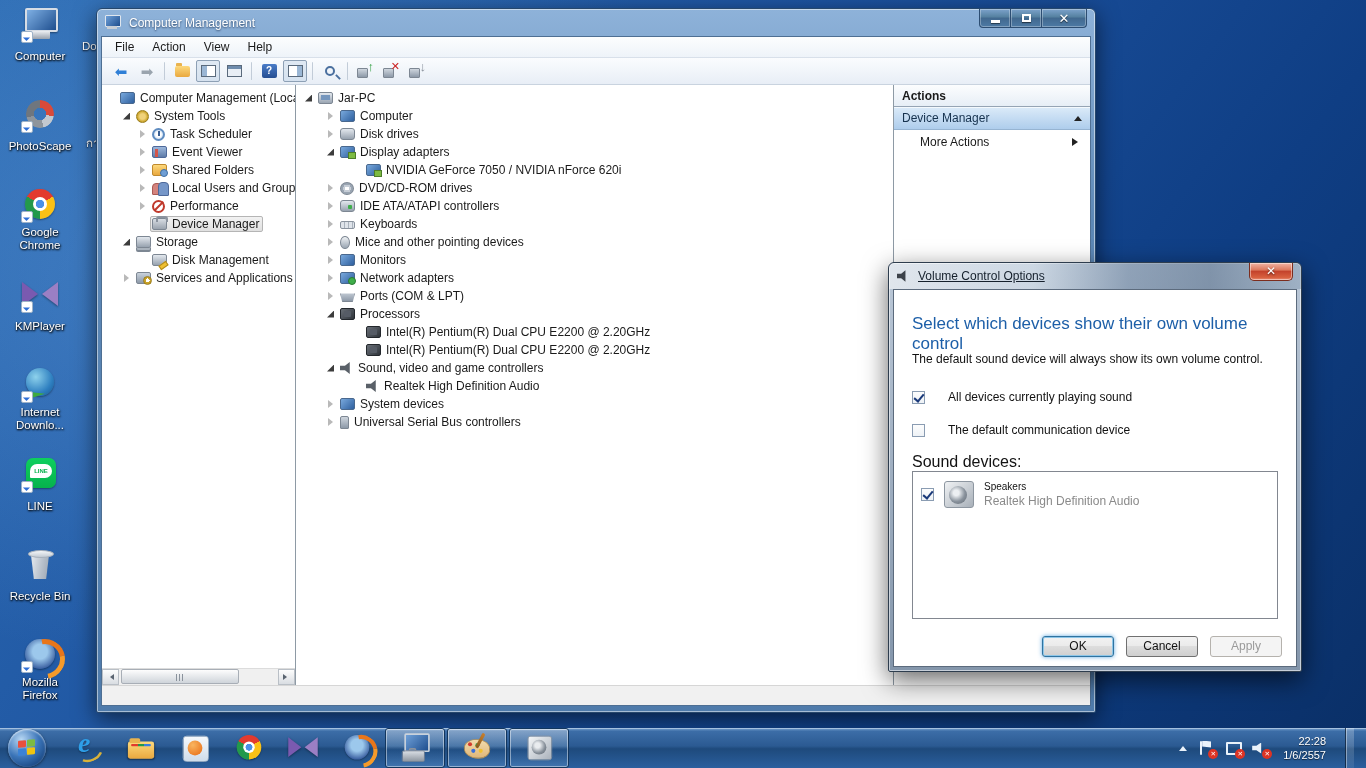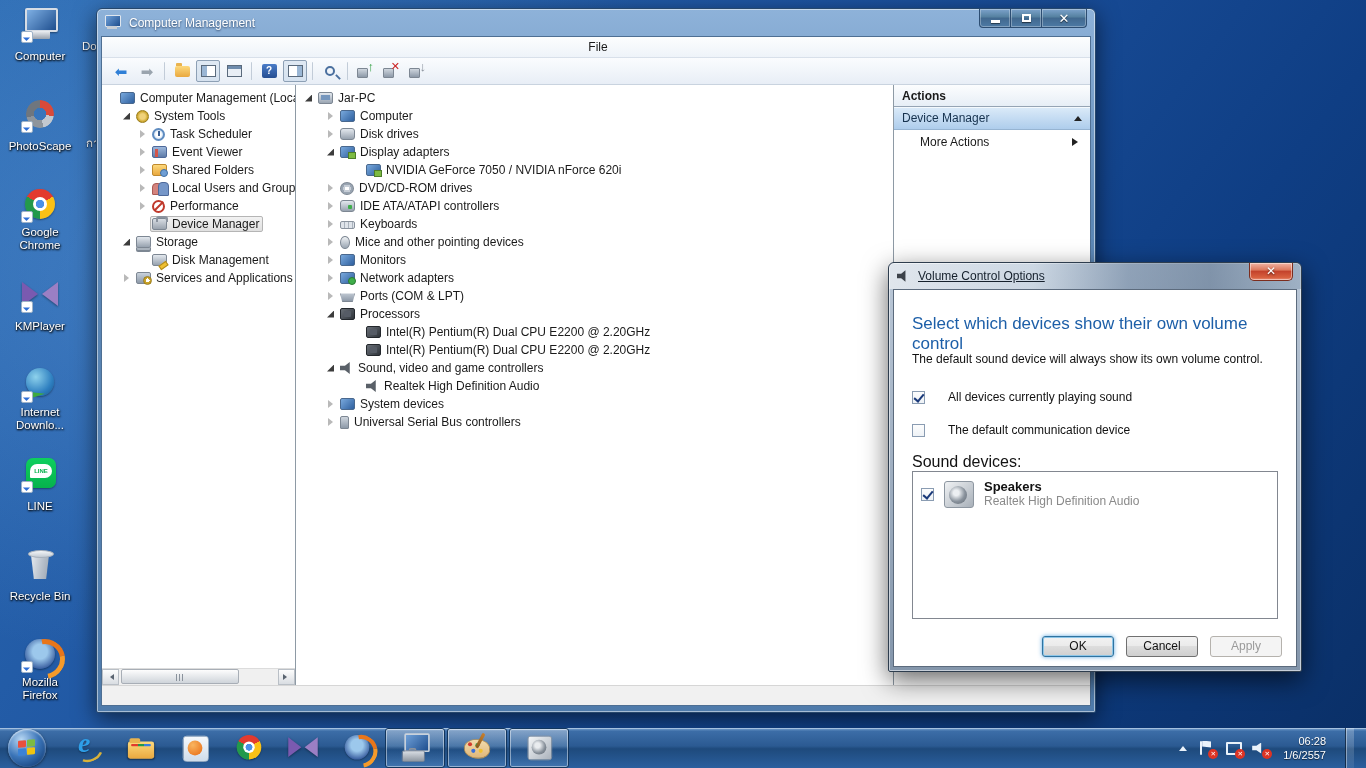--- a/index.html
+++ b/index.html
@@ -70,21 +70,21 @@
   .caption-btns{ margin-left:auto; display:flex; margin-top:-8px; }
   .cap-btn{ height:19px; border:1px solid #2c4d72; border-top:none; background:linear-gradient(#7da3cc,#54809f 45%,#41688e 50%,#4d7aa5); box-shadow:inset 0 0 0 1px rgba(255,255,255,.3); display:flex; align-items:center; justify-content:center; cursor:pointer;}
   .cap-min{ width:32px; border-radius:0 0 0 4px;}
   .cap-max{ width:30px; border-left:none; border-right:none;}
   .cap-close{ width:46px; border-radius:0 0 4px 0;}
   .cap-min i{ width:9px; height:3px; background:#fff; margin-top:6px; box-shadow:0 1px 1px rgba(0,0,0,.5);}
   .cap-max i{ width:9px; height:8px; border:2px solid #fff; box-shadow:0 1px 1px rgba(0,0,0,.5);}
   .cap-close i{ color:#fff; font-size:13px; font-weight:bold; font-style:normal; text-shadow:0 1px 1px rgba(0,0,0,.6); line-height:17px;}
 
   .cm-body{ margin:0 4px 4px; height:670px; background:#f0f0f0; border:1px solid #4e6f93; display:flex; flex-direction:column; }
-  .cm-menubar{ height:21px; background:linear-gradient(#fcfdfe,#eef3f9); border-bottom:1px solid #d8e0ea; display:flex; align-items:center; padding-left:4px;flex-direction:column;}
+  .cm-menubar{ height:21px; background:linear-gradient(#fcfdfe,#eef3f9); border-bottom:1px solid #d8e0ea; display:flex; align-items:center; padding-left:4px;}
   .menu-item{ font-size:12px; color:#1a1a1a; padding:0 9px; line-height:20px; cursor:pointer;}
   .cm-toolbar{ height:27px; background:linear-gradient(#fafcfe,#e8eef6); border-bottom:1px solid #c9d3df; display:flex; align-items:center; padding-left:6px;}
   .tb-item{ width:24px; height:22px; display:flex; align-items:center; justify-content:center; margin:0 1px; border-radius:2px; cursor:pointer; position:relative;}
   .tb-item.pressed{ border:1px solid #8da0b5; background:rgba(160,190,220,.28);}
   .tb-sep{ width:1px !important; height:18px; background:#c2ccd8; margin:0 4px !important; cursor:default;}
   .tb-glyph{ font-style:normal; font-size:14px; line-height:1; }
   .tb-back::before{ content:'\2B05'; color:#2f7fd6; font-size:15px; }
   .tb-fwd::before{ content:'\27A1'; color:#9aa4ae; font-size:15px; }
   .tb-folder{ width:15px; height:11px; background:linear-gradient(#fdd97c,#e9a83f); border-radius:2px; position:relative;}
   .tb-folder::before{ content:''; position:absolute; left:1px; top:-3px; width:6px; height:3px; background:#e9b34f; border-radius:1px 1px 0 0;}
@@ -189,21 +189,21 @@
   .vc-heading{ position:absolute; left:18px; top:24px; font-size:17px; color:#1d5fa8;}
   .vc-desc{ position:absolute; left:18px; top:62px; font-size:12px; color:#121212;}
   .cb-row{ position:absolute; left:18px; display:flex; align-items:center; gap:23px; font-size:12px; color:#121212; cursor:pointer;}
   .cb{ width:13px; height:13px; border:1px solid #8a9cb2; background:linear-gradient(#fdfdfd,#eef2f6); position:relative; flex:none;}
   .cb.checked::after{ content:''; position:absolute; left:3px; top:0px; width:4px; height:8px; border:solid #1b3a7a; border-width:0 2px 2px 0; transform:rotate(40deg);}
   .vc-sound-label{ position:absolute; left:18px; top:163px; font-size:16px; color:#121212;}
   .vc-listbox{ position:absolute; left:18px; right:18px; top:181px; height:148px; border:1px solid #828790; background:#fff;}
   .dev-row{ display:flex; align-items:center; gap:10px; padding:8px 8px;}
   .dev-icon{ width:30px; height:27px; border-radius:3px; background:linear-gradient(135deg,#f0f2f4,#a8b0b9); border:1px solid #8d96a0; position:relative; flex:none;}
   .dev-icon::after{ content:''; position:absolute; left:4px; top:4px; width:18px; height:18px; border-radius:50%; background:radial-gradient(circle at 40% 38%,#eceff2 0 18%,#8a939d 55%,#5d656f);}
-  .dev-name{ font-size:13px; color:#121212; line-height:14px;font-weight:bold;}
+  .dev-name{ font-size:10px; color:#121212; line-height:14px;}
   .dev-sub{ font-size:12px; color:#8a8a8a; line-height:14px;}
   .vc-buttons{ position:absolute; right:14px; bottom:9px; display:flex; gap:12px;}
   .btn{ width:72px; height:21px; font-size:12px; color:#121212; text-align:center; line-height:19px; border:1px solid #707070; border-radius:3px; cursor:pointer;
     background:linear-gradient(#f2f2f2,#ebebeb 45%,#dddddd 50%,#cfcfcf);}
   .btn.default{ border-color:#2f73a0; box-shadow:0 0 0 1px #8dc6e8 inset, 0 0 4px rgba(60,150,220,.8);}
   .btn.disabled{ color:#9a9a9a; border-color:#b5b2ad; background:#f4f4f4; box-shadow:none; cursor:default;}
 
   
   .taskbar{ position:absolute; left:0; bottom:0; width:1366px; height:40px; z-index:4;
     background:linear-gradient(#7fa8d4 0%, #3c6da7 8%, #2b5a92 45%, #1e4a7c 52%, #2b5f9e 100%);
@@ -755,20 +755,20 @@
     <div class="tray">
       <span class="tray-arrow"></span>
       <span class="tray-ic tray-flag badge">
           <i></i>
         </span>
       <span class="tray-ic tray-net badge">
           <i></i>
         </span>
       <span class="tray-ic tray-vol badge"></span>
       <span class="tray-clock">
-        <div>06:28</div>
+        <div>22:28</div>
         <div>1/6/2557</div>
       </span>
       <span class="show-desktop"></span>
     </div>
   </div>
 
 </div>
 
 </body></html>

